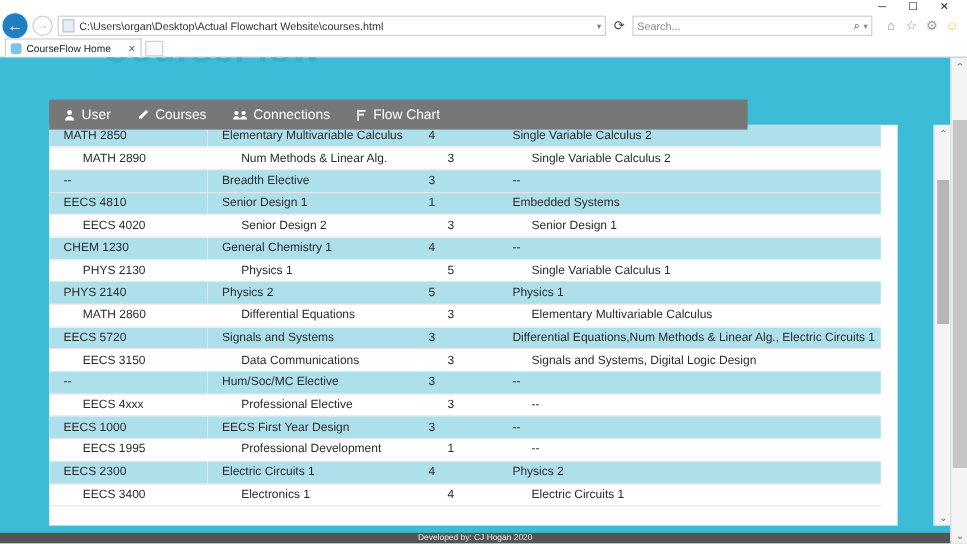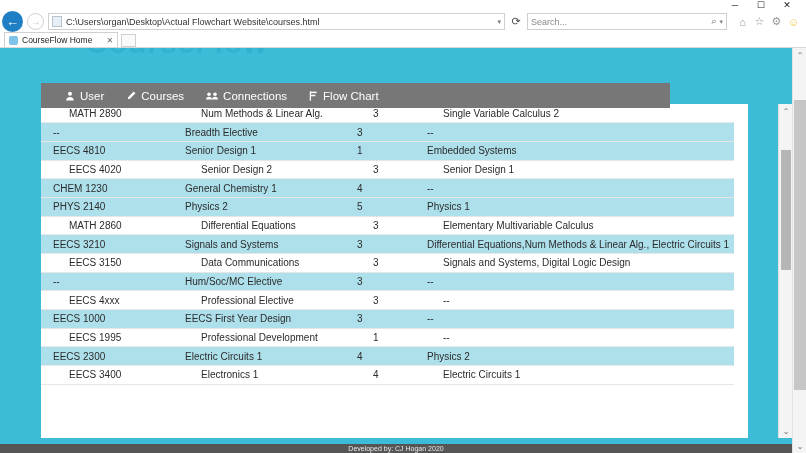--- a/index.html
+++ b/index.html
@@ -97,24 +97,24 @@
   }
 
   .sitetitle {
     position: absolute; left: 86px; top: -22px;
     font-size: 30px; font-weight: bold; color: #32b2cf;
     letter-spacing: 1px; white-space: nowrap;
   }
 
   .navmenu {
     position: absolute; left: 41px; top: 35px;
-    width: 629px; height: 25px;
+    width: 582px; height: 25px;
     background: #777777;
     display: flex; 
-    padding-left: 24px; gap: 22px;
+    padding-left: 12px; gap: 22px;
     z-index: 5;
   }
   .navitem {
     display: flex; align-items: center; gap: 5px;
     color: #ffffff; font-size: 11.5px; white-space: nowrap;
   }
   .navitem svg { display: block; }
 
   .tablewrap {
     position: absolute; left: 41px; top: 56px;
@@ -255,20 +255,26 @@
                 <rect x="3" y="6" width="7" height="2.4" fill="#fff"></rect>
               </svg>
           </span>
           <span>Flow Chart</span>
         </div>
       </div>
 
       <div class="tablewrap">
         <table class="tbl">
           <tbody>
+              <tr class="odd">
+                <td class="c0">MATH 2850</td>
+                <td class="c1">Elementary Multivariable Calculus</td>
+                <td class="c2">4</td>
+                <td class="c3">Single Variable Calculus 2</td>
+              </tr>
               <tr class="even">
                 <td class="c0">MATH 2890</td>
                 <td class="c1">Num Methods &amp; Linear Alg.</td>
                 <td class="c2">3</td>
                 <td class="c3">Single Variable Calculus 2</td>
               </tr>
               <tr class="odd">
                 <td class="c0">--</td>
                 <td class="c1">Breadth Elective</td>
                 <td class="c2">3</td>
@@ -285,34 +291,40 @@
                 <td class="c1">Senior Design 2</td>
                 <td class="c2">3</td>
                 <td class="c3">Senior Design 1</td>
               </tr>
               <tr class="odd">
                 <td class="c0">CHEM 1230</td>
                 <td class="c1">General Chemistry 1</td>
                 <td class="c2">4</td>
                 <td class="c3">--</td>
               </tr>
+              <tr class="even">
+                <td class="c0">PHYS 2130</td>
+                <td class="c1">Physics 1</td>
+                <td class="c2">5</td>
+                <td class="c3">Single Variable Calculus 1</td>
+              </tr>
               <tr class="odd">
                 <td class="c0">PHYS 2140</td>
                 <td class="c1">Physics 2</td>
                 <td class="c2">5</td>
                 <td class="c3">Physics 1</td>
               </tr>
               <tr class="even">
                 <td class="c0">MATH 2860</td>
                 <td class="c1">Differential Equations</td>
                 <td class="c2">3</td>
                 <td class="c3">Elementary Multivariable Calculus</td>
               </tr>
               <tr class="odd">
-                <td class="c0">EECS 3210</td>
+                <td class="c0">EECS 5720</td>
                 <td class="c1">Signals and Systems</td>
                 <td class="c2">3</td>
                 <td class="c3">Differential Equations,Num Methods &amp; Linear Alg., Electric Circuits 1</td>
               </tr>
               <tr class="even">
                 <td class="c0">EECS 3150</td>
                 <td class="c1">Data Communications</td>
                 <td class="c2">3</td>
                 <td class="c3">Signals and Systems, Digital Logic Design</td>
               </tr>

